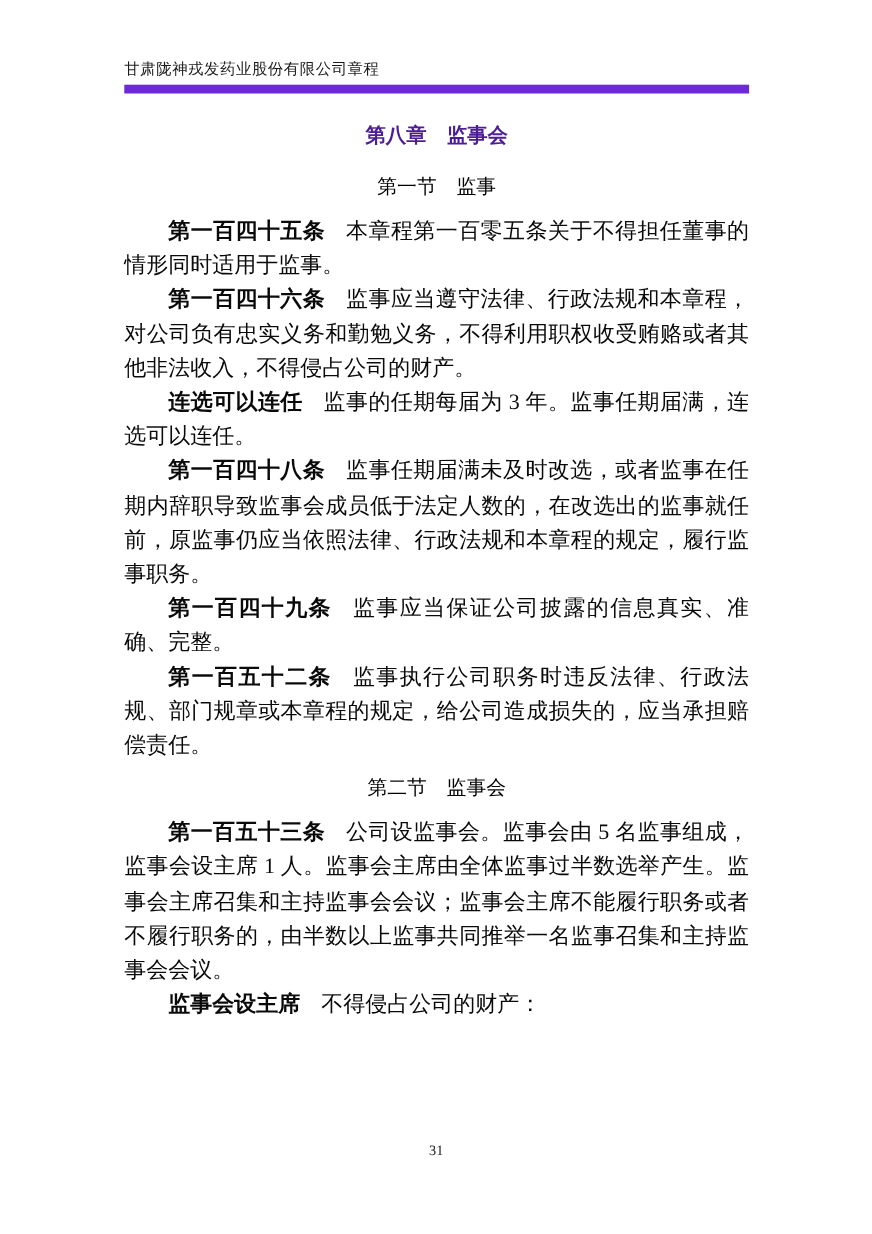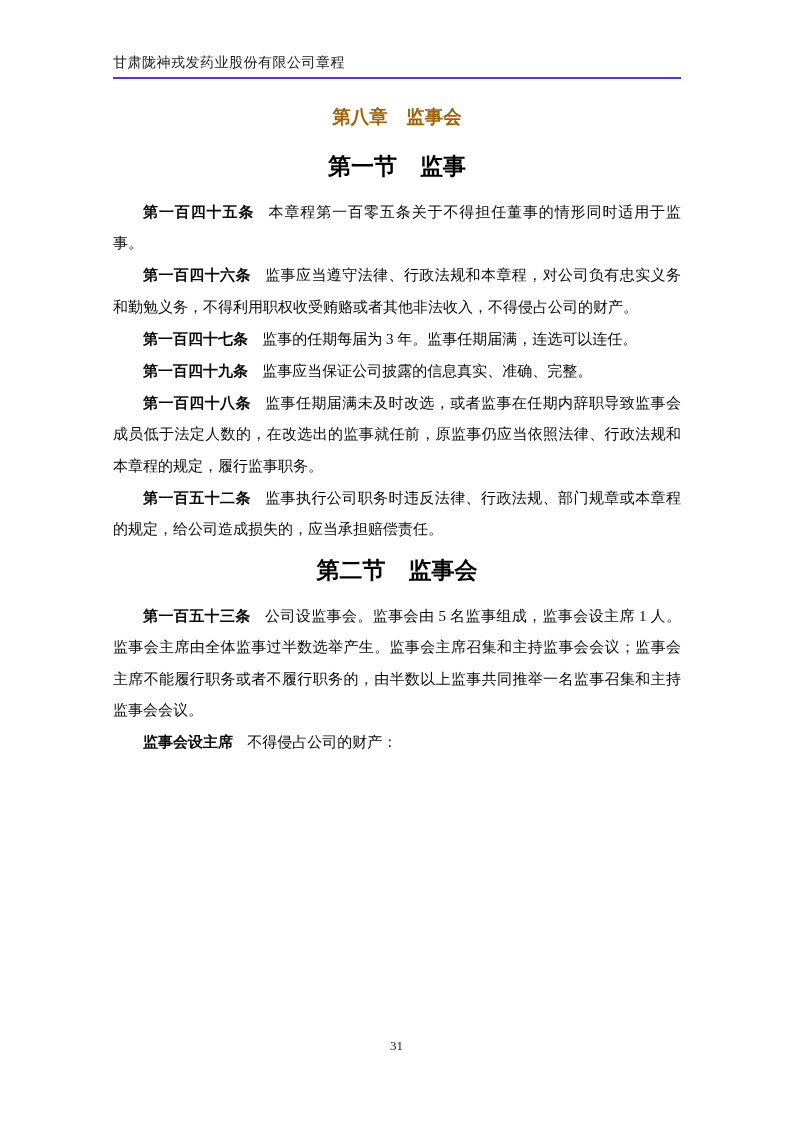--- a/index.html
+++ b/index.html
@@ -15,49 +15,49 @@
   }
   .content {
     margin: 0 112px 0 113px; 
   }
   .doc-header {
     padding-top: 54px;
     font-size: 14px;
     letter-spacing: 0.5px;
     color: #1a1a1a;
     padding-bottom: 5px;
-    border-bottom: 2px solid #6d28d9;
+    border-bottom: 8px solid #6d28d9;
   }
   .chapter-title {
     margin-top: 25px;
     text-align: center;
     font-family: Liberation Serif, serif;
     font-weight: bold;
     font-size: 18.5px;
-    color: #a16207;
+    color: #4c1d95;
   }
   .section-title {
     margin-top: 22px;
     margin-bottom: 4px;
     text-align: center;
     font-family: "Liberation Sans", "DejaVu Sans", sans-serif;
-    font-weight: bold;
-    font-size: 23px;
+    font-weight: normal;
+    font-size: 18px;
     color: #000000;
   }
   .section-title.second {
     margin-top: 10px;
     margin-bottom: 10px;
   }
   .body-text {
     margin-top: 14px;
   }
   p.para {
     margin: 0;
-    font-size: 15px;
+    font-size: 20px;
     line-height: 31.2px;
     text-align: justify;
     text-indent: 2em;
     color: #0a0a0a;
   }
   .art-num {
     font-family: "Liberation Sans", "DejaVu Sans", sans-serif;
     font-weight: bold;
     margin-right: 0.95em;
   }
@@ -87,27 +87,27 @@
     <h2 class="section-title">第一节　监事</h2>
 
     <div class="body-text">
       <p class="para">
         <span class="art-num">第一百四十五条</span><span>本章程第一百零五条关于不得担任董事的情形同时适用于监事。</span>
       </p>
       <p class="para">
         <span class="art-num">第一百四十六条</span><span>监事应当遵守法律、行政法规和本章程，对公司负有忠实义务和勤勉义务，不得利用职权收受贿赂或者其他非法收入，不得侵占公司的财产。</span>
       </p>
       <p class="para">
-        <span class="art-num">第一百四十七条</span><span>监事的任期每届为 3 年。监事任期届满，连选可以连任。</span>
+        <span class="art-num">连选可以连任</span><span>监事的任期每届为 3 年。监事任期届满，连选可以连任。</span>
+      </p>
+      <p class="para">
+        <span class="art-num">第一百四十八条</span><span>监事任期届满未及时改选，或者监事在任期内辞职导致监事会成员低于法定人数的，在改选出的监事就任前，原监事仍应当依照法律、行政法规和本章程的规定，履行监事职务。</span>
       </p>
       <p class="para">
         <span class="art-num">第一百四十九条</span><span>监事应当保证公司披露的信息真实、准确、完整。</span>
-      </p>
-      <p class="para">
-        <span class="art-num">第一百四十八条</span><span>监事任期届满未及时改选，或者监事在任期内辞职导致监事会成员低于法定人数的，在改选出的监事就任前，原监事仍应当依照法律、行政法规和本章程的规定，履行监事职务。</span>
       </p>
       <p class="para">
         <span class="art-num">第一百五十二条</span><span>监事执行公司职务时违反法律、行政法规、部门规章或本章程的规定，给公司造成损失的，应当承担赔偿责任。</span>
       </p>
     </div>
 
     <h2 class="section-title second">第二节　监事会</h2>
 
     <div class="body-text">
       <p class="para">

